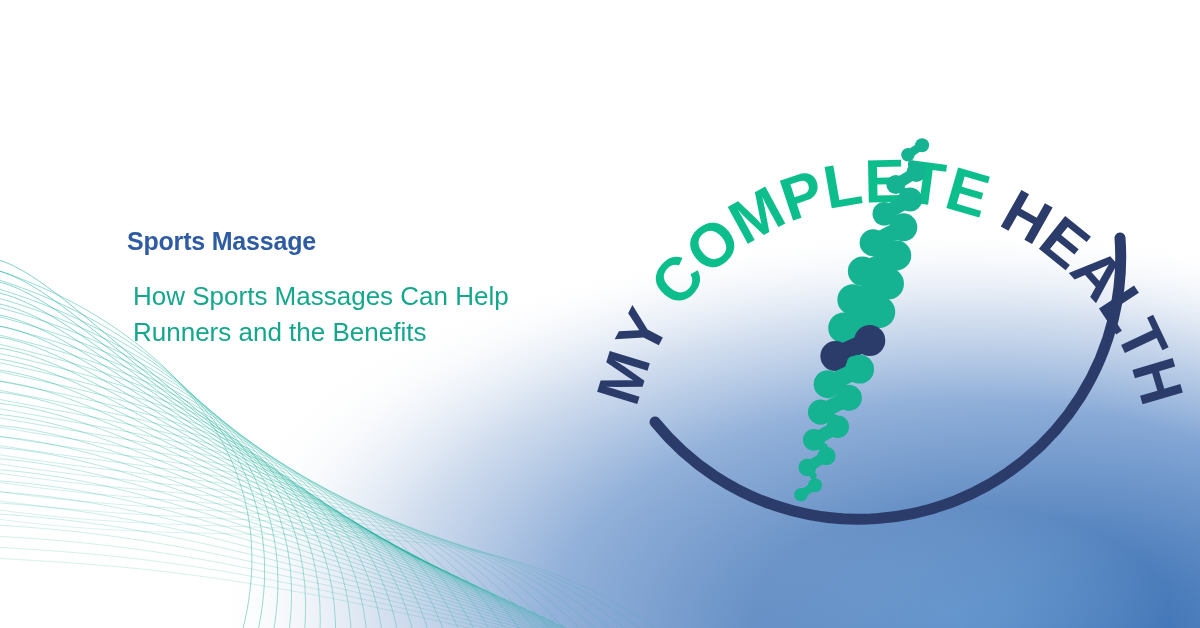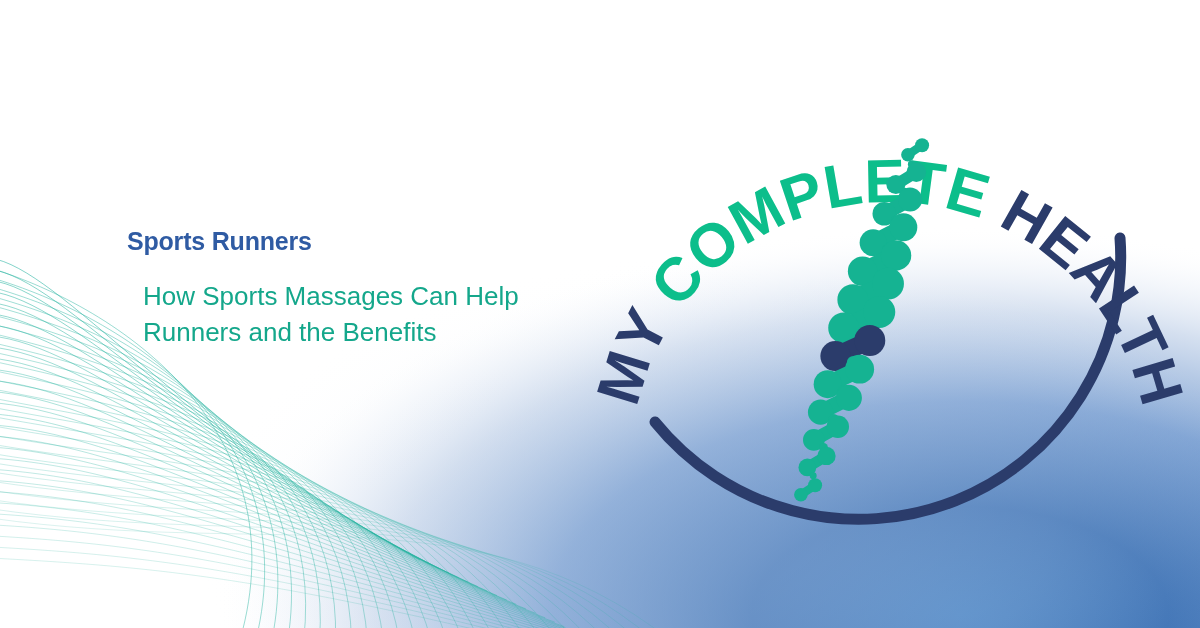--- a/index.html
+++ b/index.html
@@ -40,21 +40,21 @@
     font-size: 25px;
     font-weight: bold;
     letter-spacing: -0.2px;
     line-height: 1.1;
     margin: 0 0 22px 0;
   }
   #page-subtitle {
     font-size: 26px;
     font-weight: normal;
     line-height: 1.42;
-    margin: 16px;
+    margin: 6px;
     max-width: 420px;
   }
 
   
   #logo {
     position: absolute;
     left: 560px;
     top: -10px;
     width: 640px;
     height: 640px;
@@ -151,21 +151,21 @@
         <path d="M -10 471.7 C 242.2 511.7, 446.7 478.9, 590.4 640.0" stroke-opacity="0.323" stroke-width="0.69"></path>
         <path d="M -10 481.0 C 247.8 521.0, 453.3 481.1, 606.3 640.0" stroke-opacity="0.310" stroke-width="0.68"></path>
         <path d="M -10 490.2 C 253.3 530.2, 460.0 483.3, 622.2 640.0" stroke-opacity="0.298" stroke-width="0.68"></path>
         <path d="M -10 499.5 C 258.9 539.5, 466.7 485.6, 638.1 640.0" stroke-opacity="0.285" stroke-width="0.67"></path>
         <path d="M -10 508.7 C 264.4 548.7, 473.3 487.8, 654.1 640.0" stroke-opacity="0.273" stroke-width="0.67"></path>
         <path d="M -10 518.0 C 270.0 558.0, 480.0 490.0, 670.0 640.0" stroke-opacity="0.260" stroke-width="0.66"></path>
       </g>
   </svg>
 
   <div id="text-block">
-    <h1 id="page-title" style="color: rgb(47, 91, 163);">Sports Runners</h1>
+    <h1 id="page-title" style="color: rgb(47, 91, 163);">Sports Massage</h1>
     <p id="page-subtitle" style="color: rgb(20, 167, 139);">How Sports Massages Can Help Runners and the Benefits</p>
   </div>
 
   <div id="logo">
     <svg viewBox="0 0 640 640">
       <defs>
 
         <path id="wordArc" d="M 72 470 A 258 258 0 0 1 588 470" fill="none"></path>
       </defs>
 

